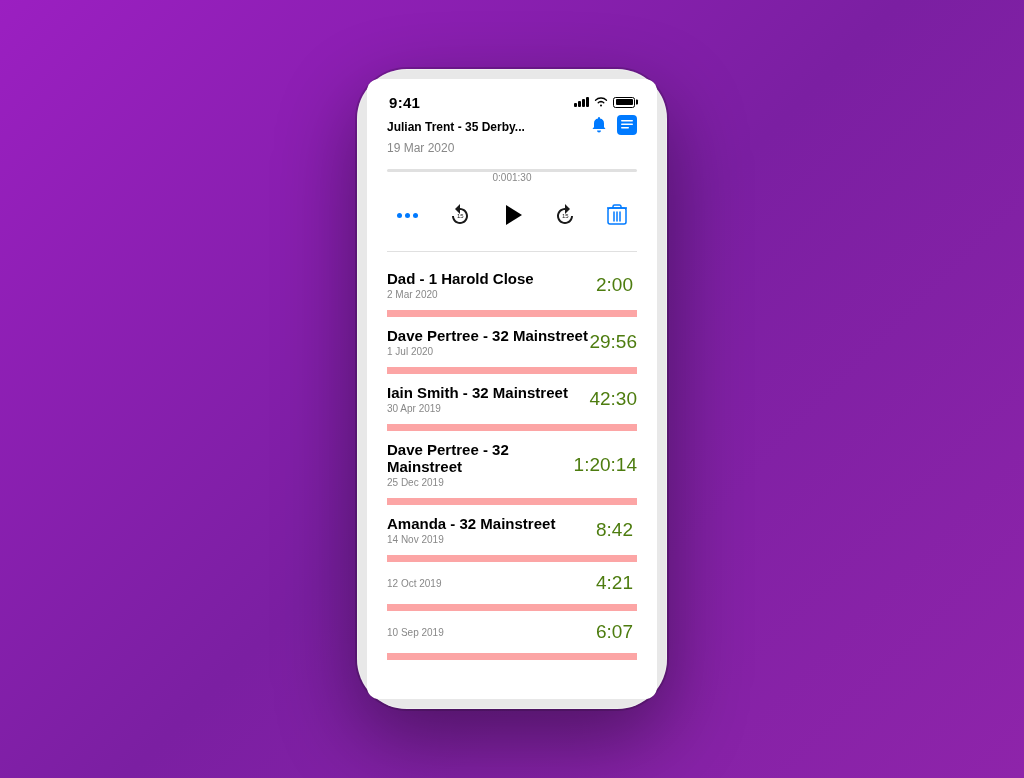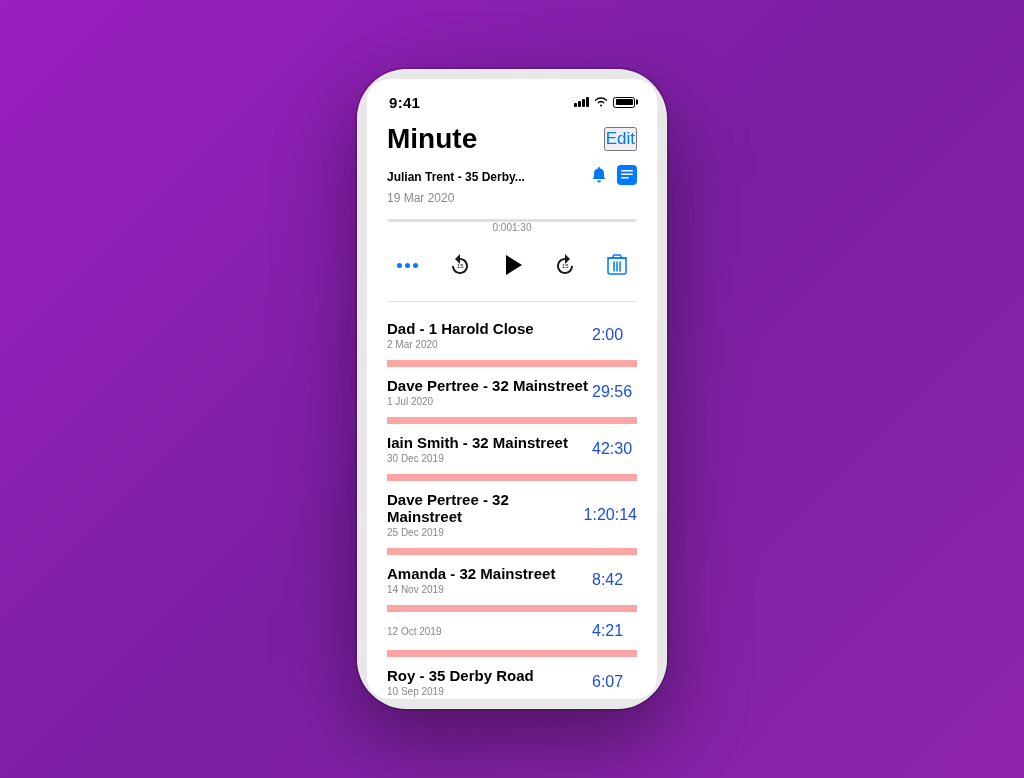--- a/index.html
+++ b/index.html
@@ -25,21 +25,21 @@
         0 30px 80px rgba(0,0,0,0.4),
         0 0 0 1px rgba(255,255,255,0.3) inset,
         0 0 0 2px rgba(0,0,0,0.15);
       position: relative;
     }
 
     .phone-inner {
       width: 100%;
       height: 100%;
       background: #fff;
-      border-radius: 22px;
+      border-radius: 12px;
       overflow: hidden;
       position: relative;
     }
 
     
     .status-bar {
       display: flex;
       justify-content: space-between;
       align-items: center;
       padding: 10px 22px 0;
@@ -285,24 +285,24 @@
       color: #000;
       margin-bottom: 2px;
     }
 
     .recording-date {
       font-size: 10px;
       color: #888;
     }
 
     .recording-duration {
-      font-size: 16px;
-      color: #1d4ed8;
+      font-size: 19px;
+      color: #4d7c0f;
       min-width: 45px;
-      text-align: left;
+      text-align: center;
     }
   </style>
 </head>
 <body>
 
 <div class="phone-outer">
   <div class="phone-inner">
 
     <div class="notch"></div>
 
@@ -325,24 +325,20 @@
         <div class="battery-icon">
           <div class="battery-body">
             <div class="battery-fill"></div>
           </div>
         </div>
       </div>
     </div>
 
     <div class="app-content">
 
-      <div class="app-header">
-        <h1 class="app-title">Minute</h1>
-        <button class="edit-btn">Edit</button>
-      </div>
 
       <div class="now-playing">
         <div class="np-top">
           <span class="np-title">Julian Trent - 35 Derby...</span>
           <div class="np-icons">
             <span>
               <svg width="16" height="18" viewBox="0 0 16 18" fill="none">
                 <path d="M8 1a1 1 0 0 1 1 1v.5A5 5 0 0 1 13 7.5v3.5l1.5 2H1.5L3 11V7.5A5 5 0 0 1 7 2.5V2a1 1 0 0 1 1-1z" fill="#007AFF"></path>
                 <path d="M6 14.5a2 2 0 0 0 4 0" fill="#007AFF"></path>
               </svg>
@@ -421,21 +417,21 @@
           <div class="recording-item">
       <div class="recording-info">
         <div class="recording-name">Dave Pertree - 32 Mainstreet</div>
         <div class="recording-date">1 Jul 2020</div>
       </div>
       <span class="recording-duration">29:56</span>
     </div>
           <div class="recording-item">
       <div class="recording-info">
         <div class="recording-name">Iain Smith - 32 Mainstreet</div>
-        <div class="recording-date">30 Dec 2019</div>
+        <div class="recording-date">30 Apr 2019</div>
       </div>
       <span class="recording-duration">42:30</span>
     </div>
           <div class="recording-item">
       <div class="recording-info">
         <div class="recording-name">Dave Pertree - 32 Mainstreet</div>
         <div class="recording-date">25 Dec 2019</div>
       </div>
       <span class="recording-duration">1:20:14</span>
     </div>
@@ -447,21 +443,20 @@
       <span class="recording-duration">8:42</span>
     </div>
           <div class="recording-item">
       <div class="recording-info">
         <div class="recording-date">12 Oct 2019</div>
       </div>
       <span class="recording-duration">4:21</span>
     </div>
           <div class="recording-item">
       <div class="recording-info">
-        <div class="recording-name">Roy - 35 Derby Road</div>
         <div class="recording-date">10 Sep 2019</div>
       </div>
       <span class="recording-duration">6:07</span>
     </div>
         </div>
 
     </div>
   </div>
 </div>
 

